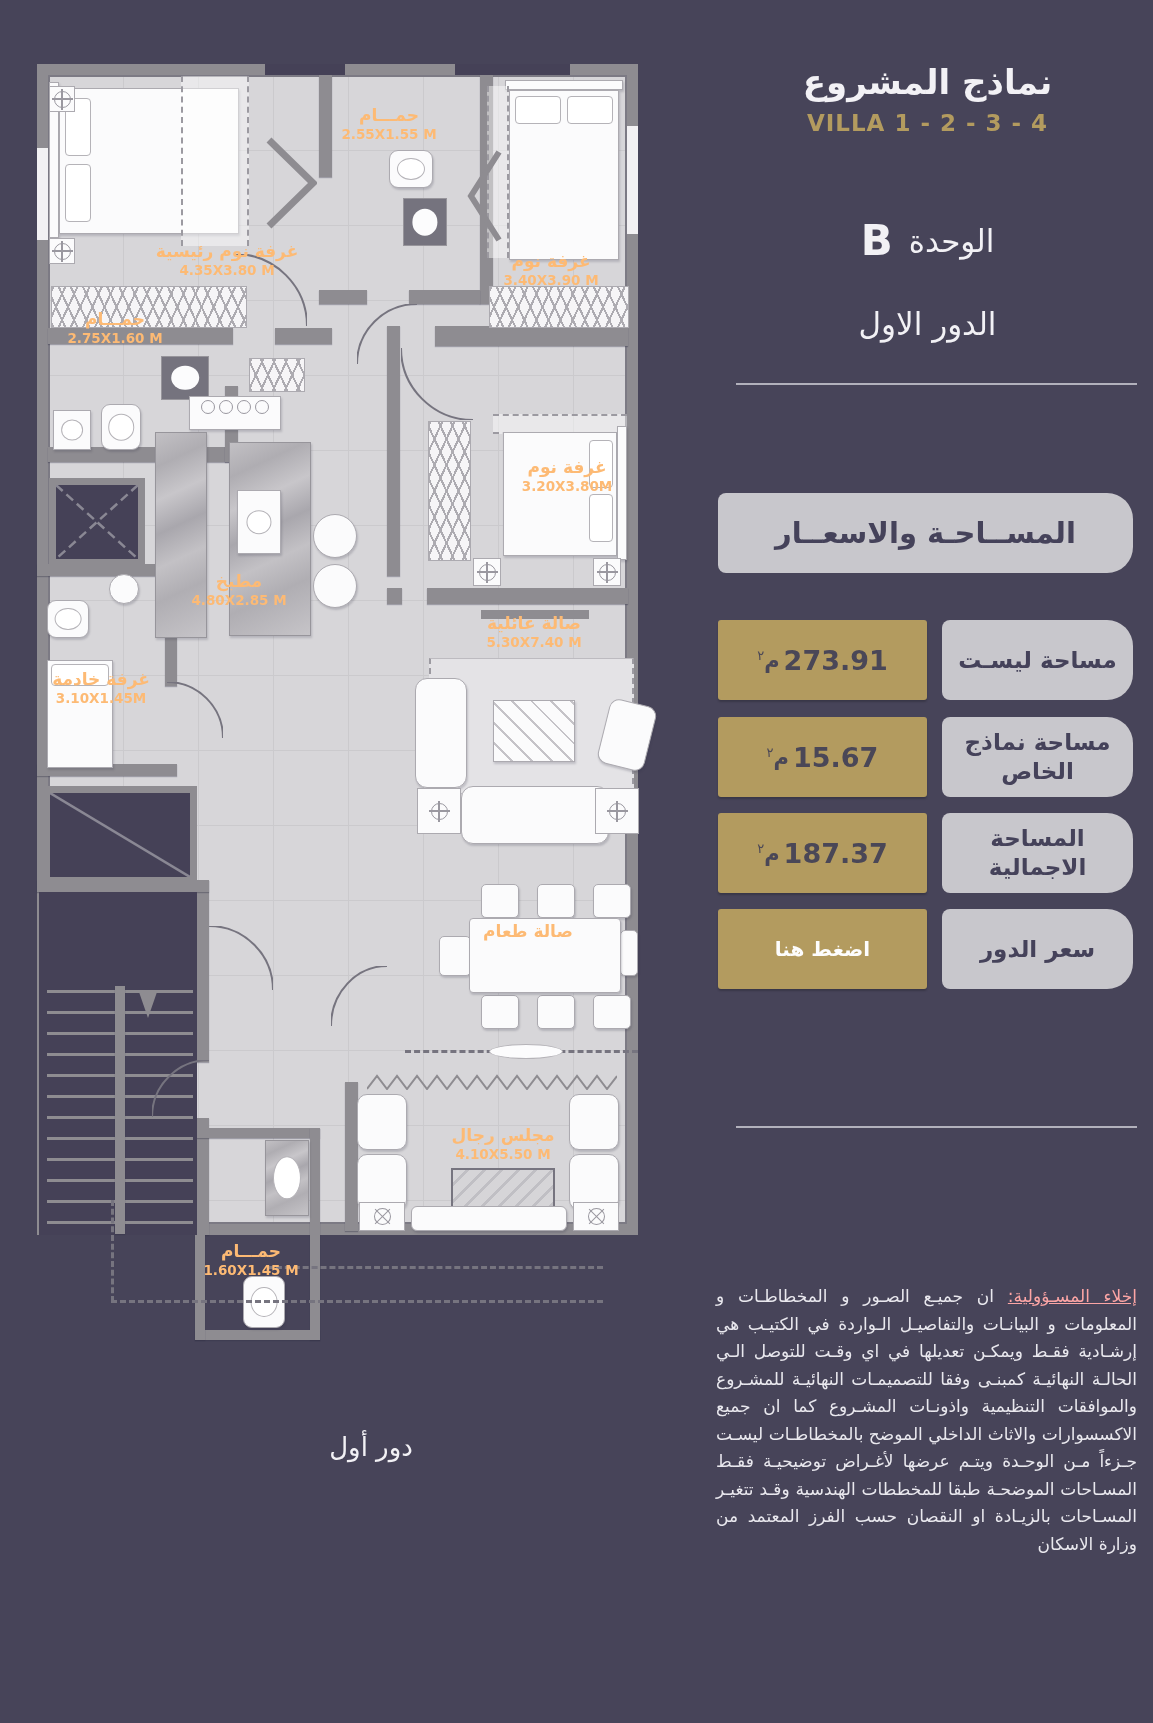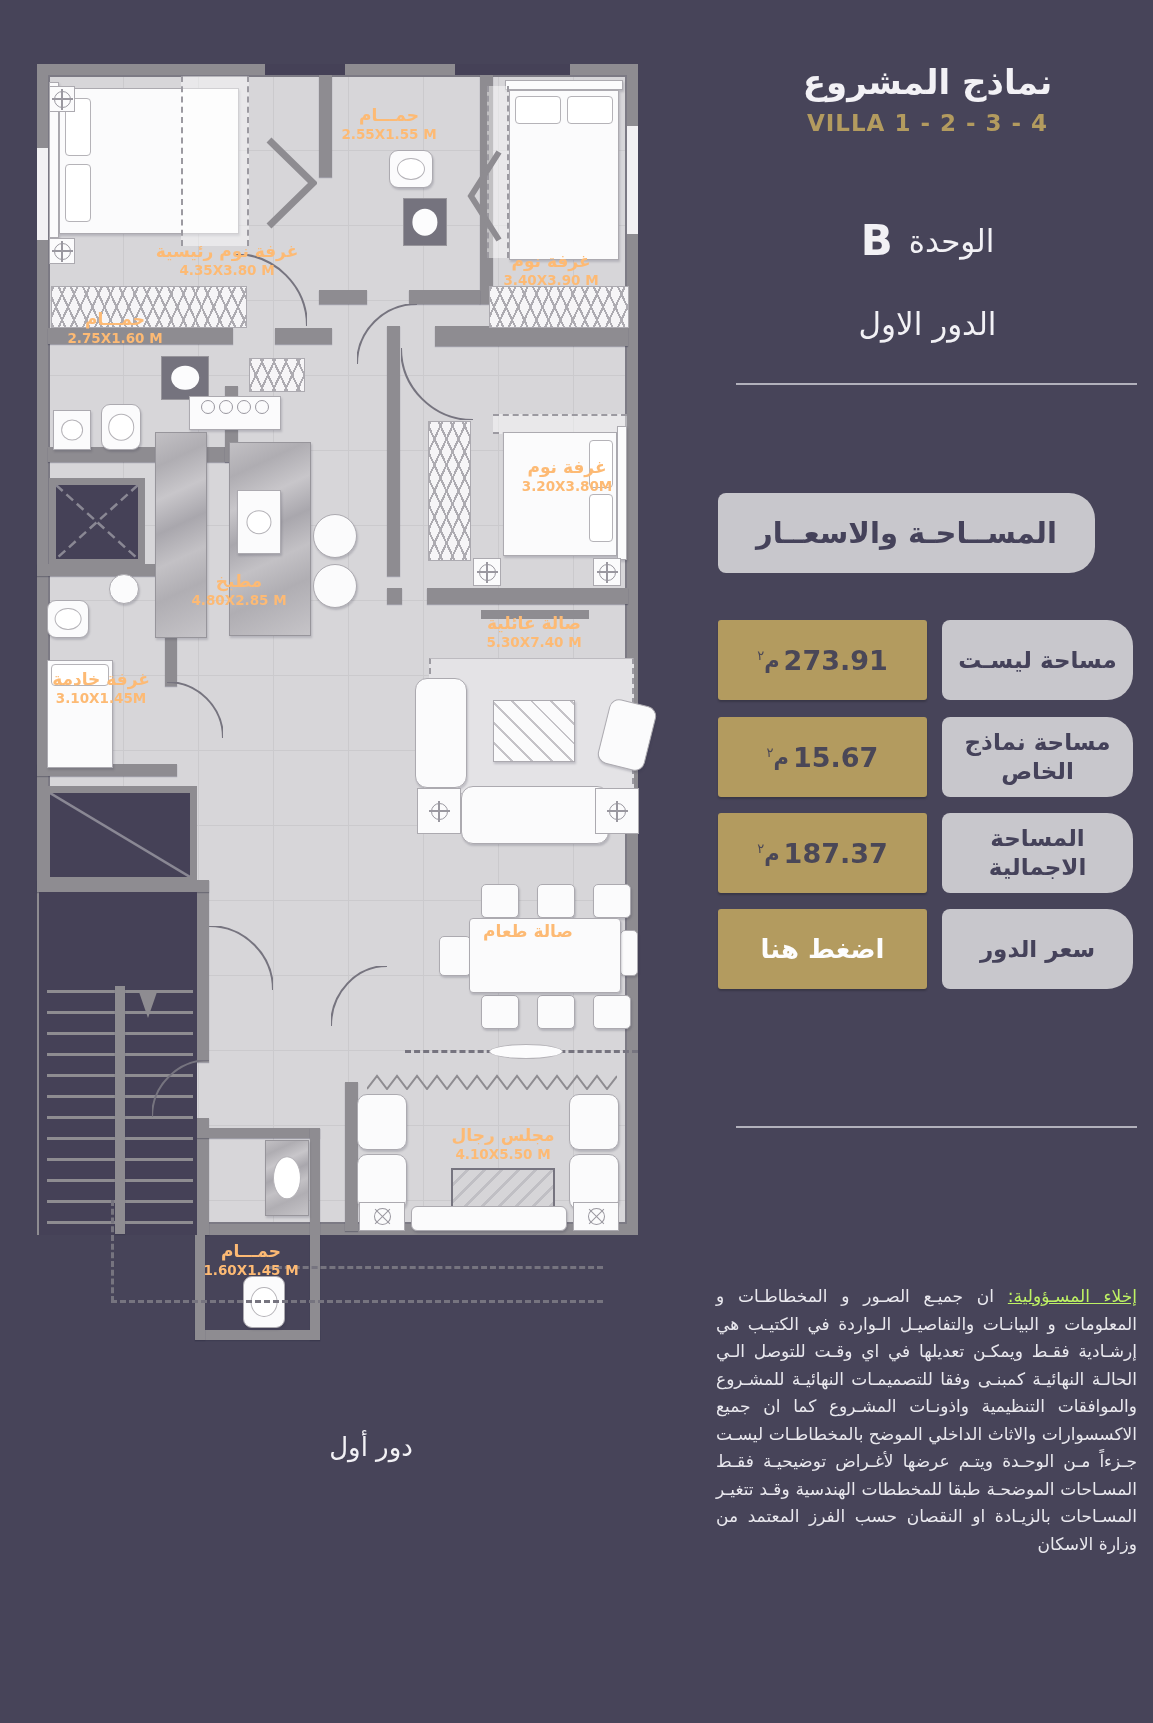--- a/index.html
+++ b/index.html
@@ -7,33 +7,33 @@
          font-family:"DejaVu Sans",sans-serif}
   .abs{position:absolute}
   
   .ttl{left:718px;top:62px;width:419px;text-align:center;color:#F2F1F5;font-size:34px;font-weight:700;direction:rtl}
   .villa{left:718px;top:110px;width:419px;text-align:center;color:#B39B5F;font-size:23px;font-weight:700;letter-spacing:1px}
   .unitrow{left:718px;top:216px;width:419px;display:flex;direction:rtl;justify-content:center;align-items:center;gap:16px;color:#F2F1F5}
   .unitrow .ul{font-size:31px}
   .unitrow .uv{font-size:42px;font-weight:700;font-family:"DejaVu Sans",sans-serif}
   .floorlbl{left:718px;top:306px;width:419px;text-align:center;color:#F2F1F5;font-size:31px;direction:rtl}
   .hr{background:#B2B1BC;height:2px}
-  .secbox{left:718px;top:493px;width:377px;height:80px;background:#C8C7CC;border-radius:8px 26px 26px 8px;
+  .secbox{left:718px;top:493px;width:415px;height:80px;background:#C8C7CC;border-radius:8px 26px 26px 8px;
           display:flex;align-items:center;justify-content:center;color:#45425A;font-size:29px;font-weight:700;direction:rtl}
   .goldbox{left:718px;width:209px;height:80px;background:#B39B5F;border-radius:3px;display:flex;direction:rtl;
            align-items:center;justify-content:center;gap:4px;box-shadow:0 2px 2px rgba(0,0,0,.2)}
   .goldbox .val{color:#4A4757;font-size:27px;font-weight:700}
   .goldbox .unit{color:#4A4757;font-size:21px;font-weight:400}
   .goldbox .unit sup{font-size:13px}
-  .goldbox .val.cta{color:#FDFDFD;font-size:26px;letter-spacing:1px}
+  .goldbox .val.cta{color:#FDFDFD;font-size:20px;letter-spacing:1px}
   .lblbox{left:942px;width:191px;height:80px;background:#C8C7CC;border-radius:8px 26px 26px 8px;display:flex;
           align-items:center;justify-content:center;text-align:center;color:#45425A;font-size:23px;font-weight:700;
           direction:rtl;line-height:1.25;padding:0 10px;box-sizing:border-box}
   .disc{left:716px;top:1283px;width:421px;direction:rtl;text-align:justify;color:#E9E8EE;font-size:17px;line-height:27.5px}
-  .disc .lead{color:#bef264;text-decoration:underline}
+  .disc .lead{color:#fca5a5;text-decoration:underline}
   .caption{color:#F2F1F5;font-size:26px;text-align:center;direction:rtl}
   
   .floor{background-color:#D7D6D9;
          background-image:linear-gradient(#CBCACD 1.2px,transparent 1.2px),linear-gradient(90deg,#CBCACD 1.2px,transparent 1.2px);
          background-size:75px 75px;border:11px solid #8E8C91;box-shadow:inset 0 0 0 2px #7C7A84;box-sizing:border-box}
   .w{position:absolute;background:#8E8C91;box-shadow:0 1px 1px rgba(50,48,70,.35)}
   .navy{background:#454157}
   .furn{position:absolute;background:#FBFBFC;border:1.5px solid #ACAAB0;box-shadow:1px 2px 2px rgba(50,48,70,.2);box-sizing:border-box}
   .pil{position:absolute;background:#FFFFFF;border:1.2px solid #B5B3B8;border-radius:4px;box-sizing:border-box}
   .hatch{position:absolute;background-color:#F6F5F7;border:1.5px solid #ACAAB0;box-sizing:border-box;

